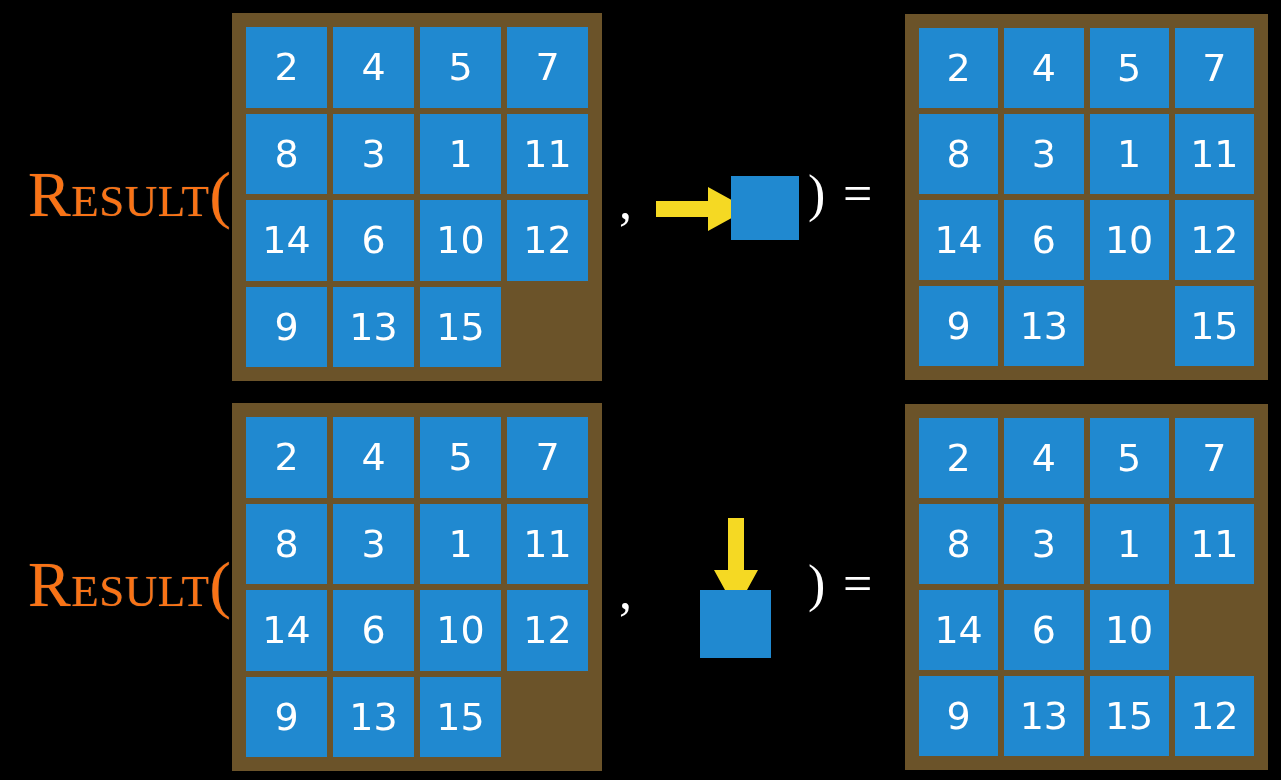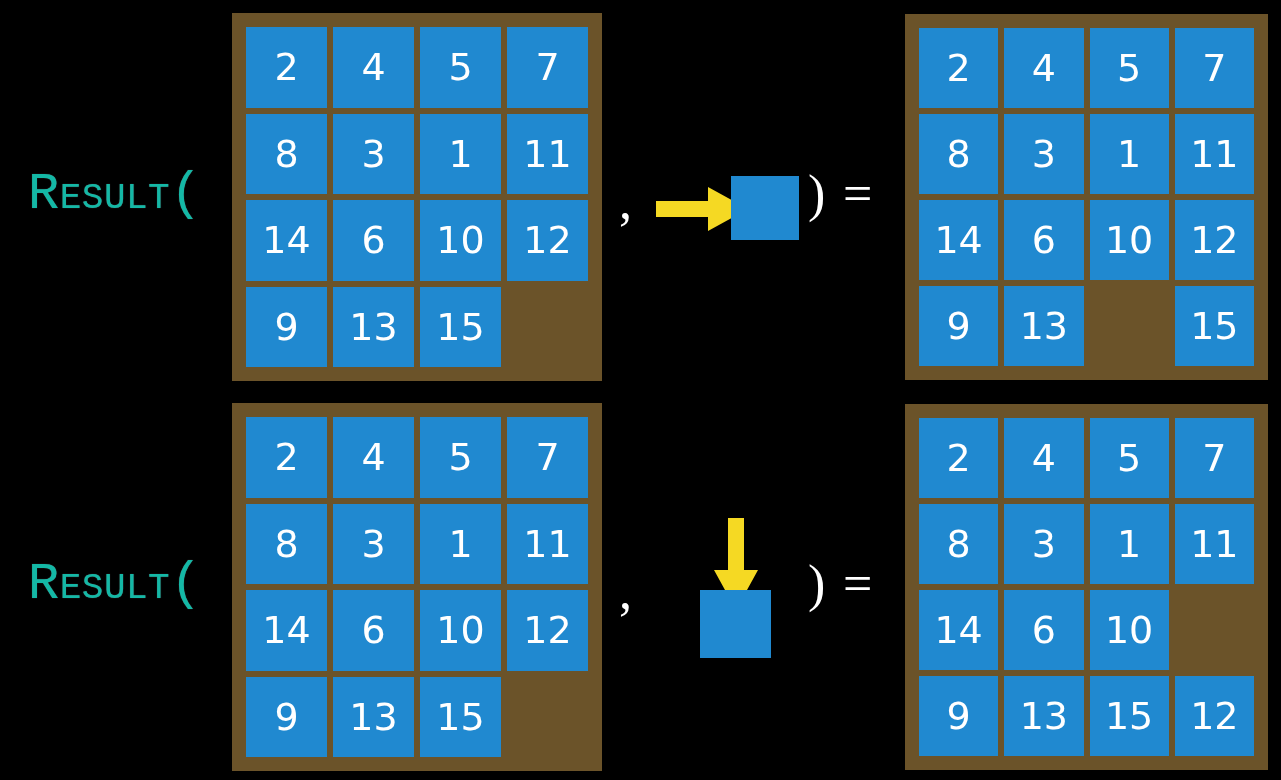--- a/index.html
+++ b/index.html
@@ -31,23 +31,23 @@
   }
   .eq-row.row-top    { top: 0; }
   .eq-row.row-bottom { top: 390px; }
 
   
   .result-label {
     position: absolute;
     left: 28px;
     top: 50%;
     transform: translateY(-50%);
-    color: #14b8a6;
-    font-family: Liberation Mono, monospace;
-    font-size: 52px;
+    color: #f97316;
+    font-family: Liberation Serif, serif;
+    font-size: 64px;
     font-variant: small-caps;
     letter-spacing: 0.5px;
     white-space: nowrap;
     line-height: 1;
     text-shadow: 0 0 1px rgba(255,255,255,0.35);
   }
 
   
   .punct {
     position: absolute;

